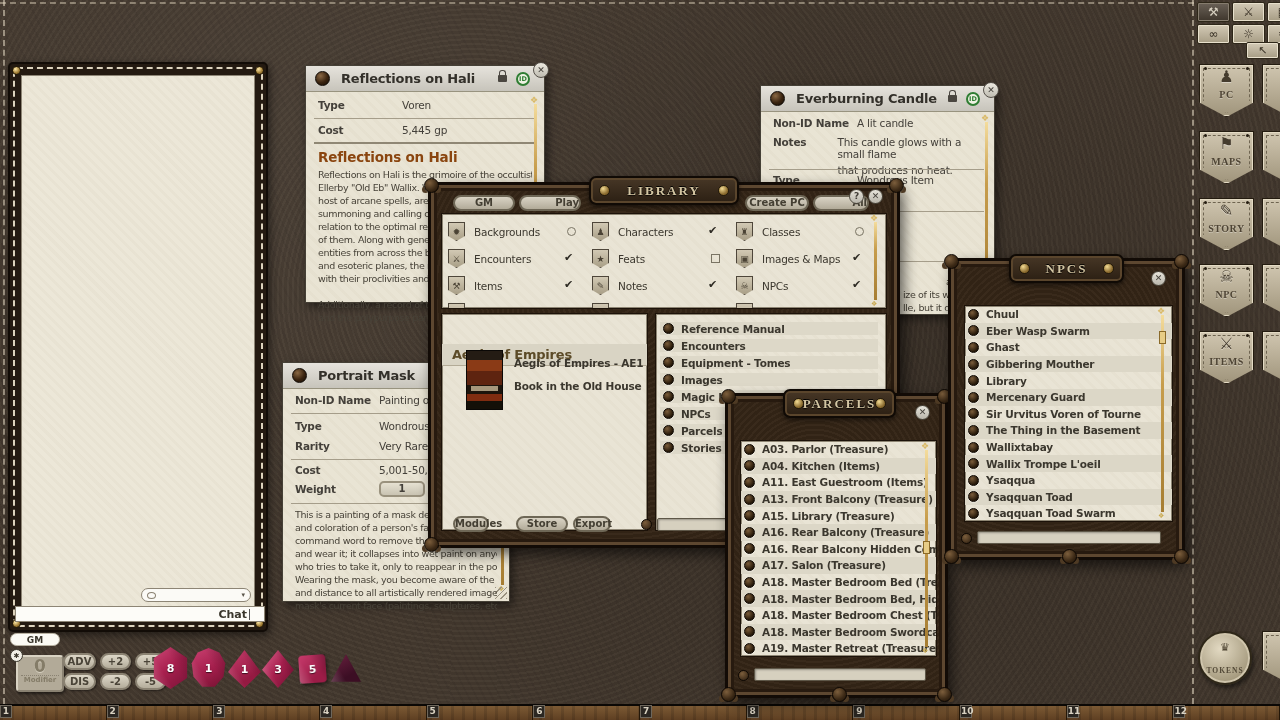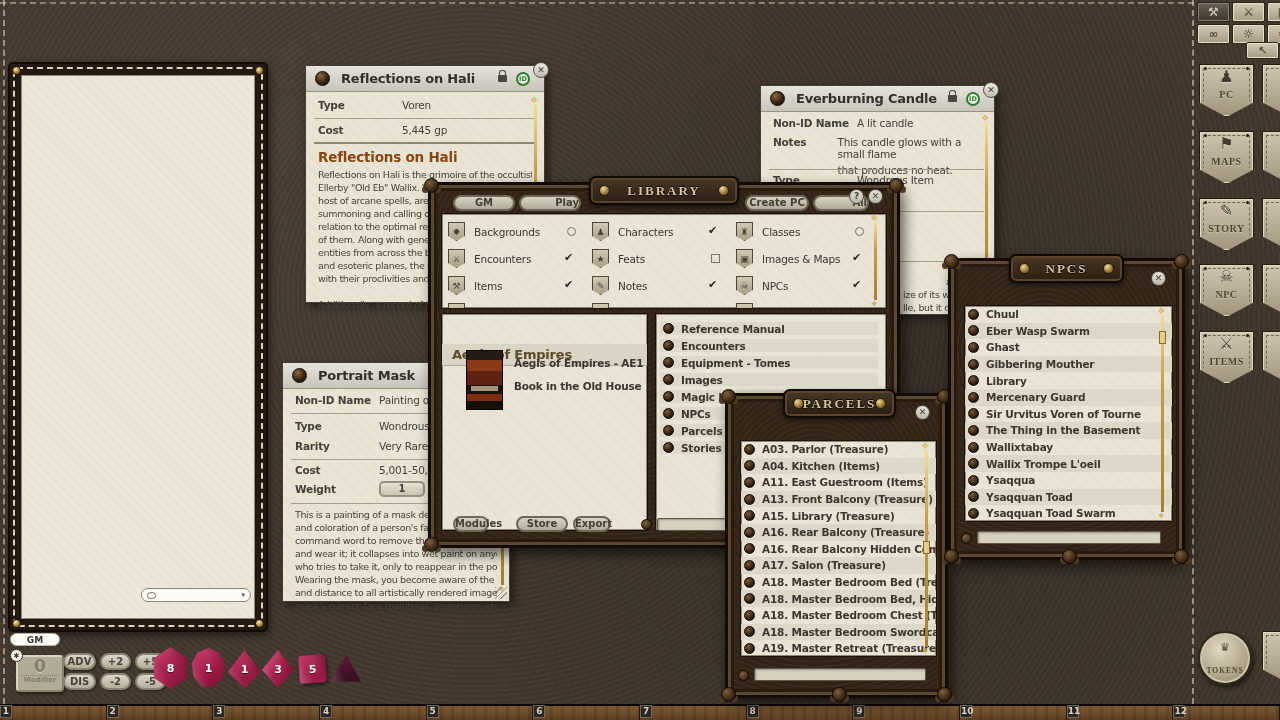--- a/index.html
+++ b/index.html
@@ -211,20 +211,24 @@
     <div class="band"></div>
     <div class="rivet" style="left:2px;top:2px;"></div>
     <div class="rivet" style="right:2px;top:2px;"></div>
     <div class="rivet" style="left:2px;bottom:2px;"></div>
     <div class="rivet" style="right:2px;bottom:2px;"></div>
     <div id="chat-parchment"></div>
     <div id="chat-dropdown">
       <span class="bubble"></span>
       <span class="arr">▾</span>
     </div>
+    <div id="chat-entry">
+      <span class="lbl">Chat</span>
+      <span class="caret"></span>
+    </div>
   </div>
   <div id="gm-pill">GM</div>
 
   <div id="mod-box">
     <div class="val">0</div>
     <div class="cap">Modifier</div>
   </div>
   <div id="mod-ast">✱</div>
 
   <div class="pillbtn" style="left:63px;top:653px;width:33px;">ADV</div>

